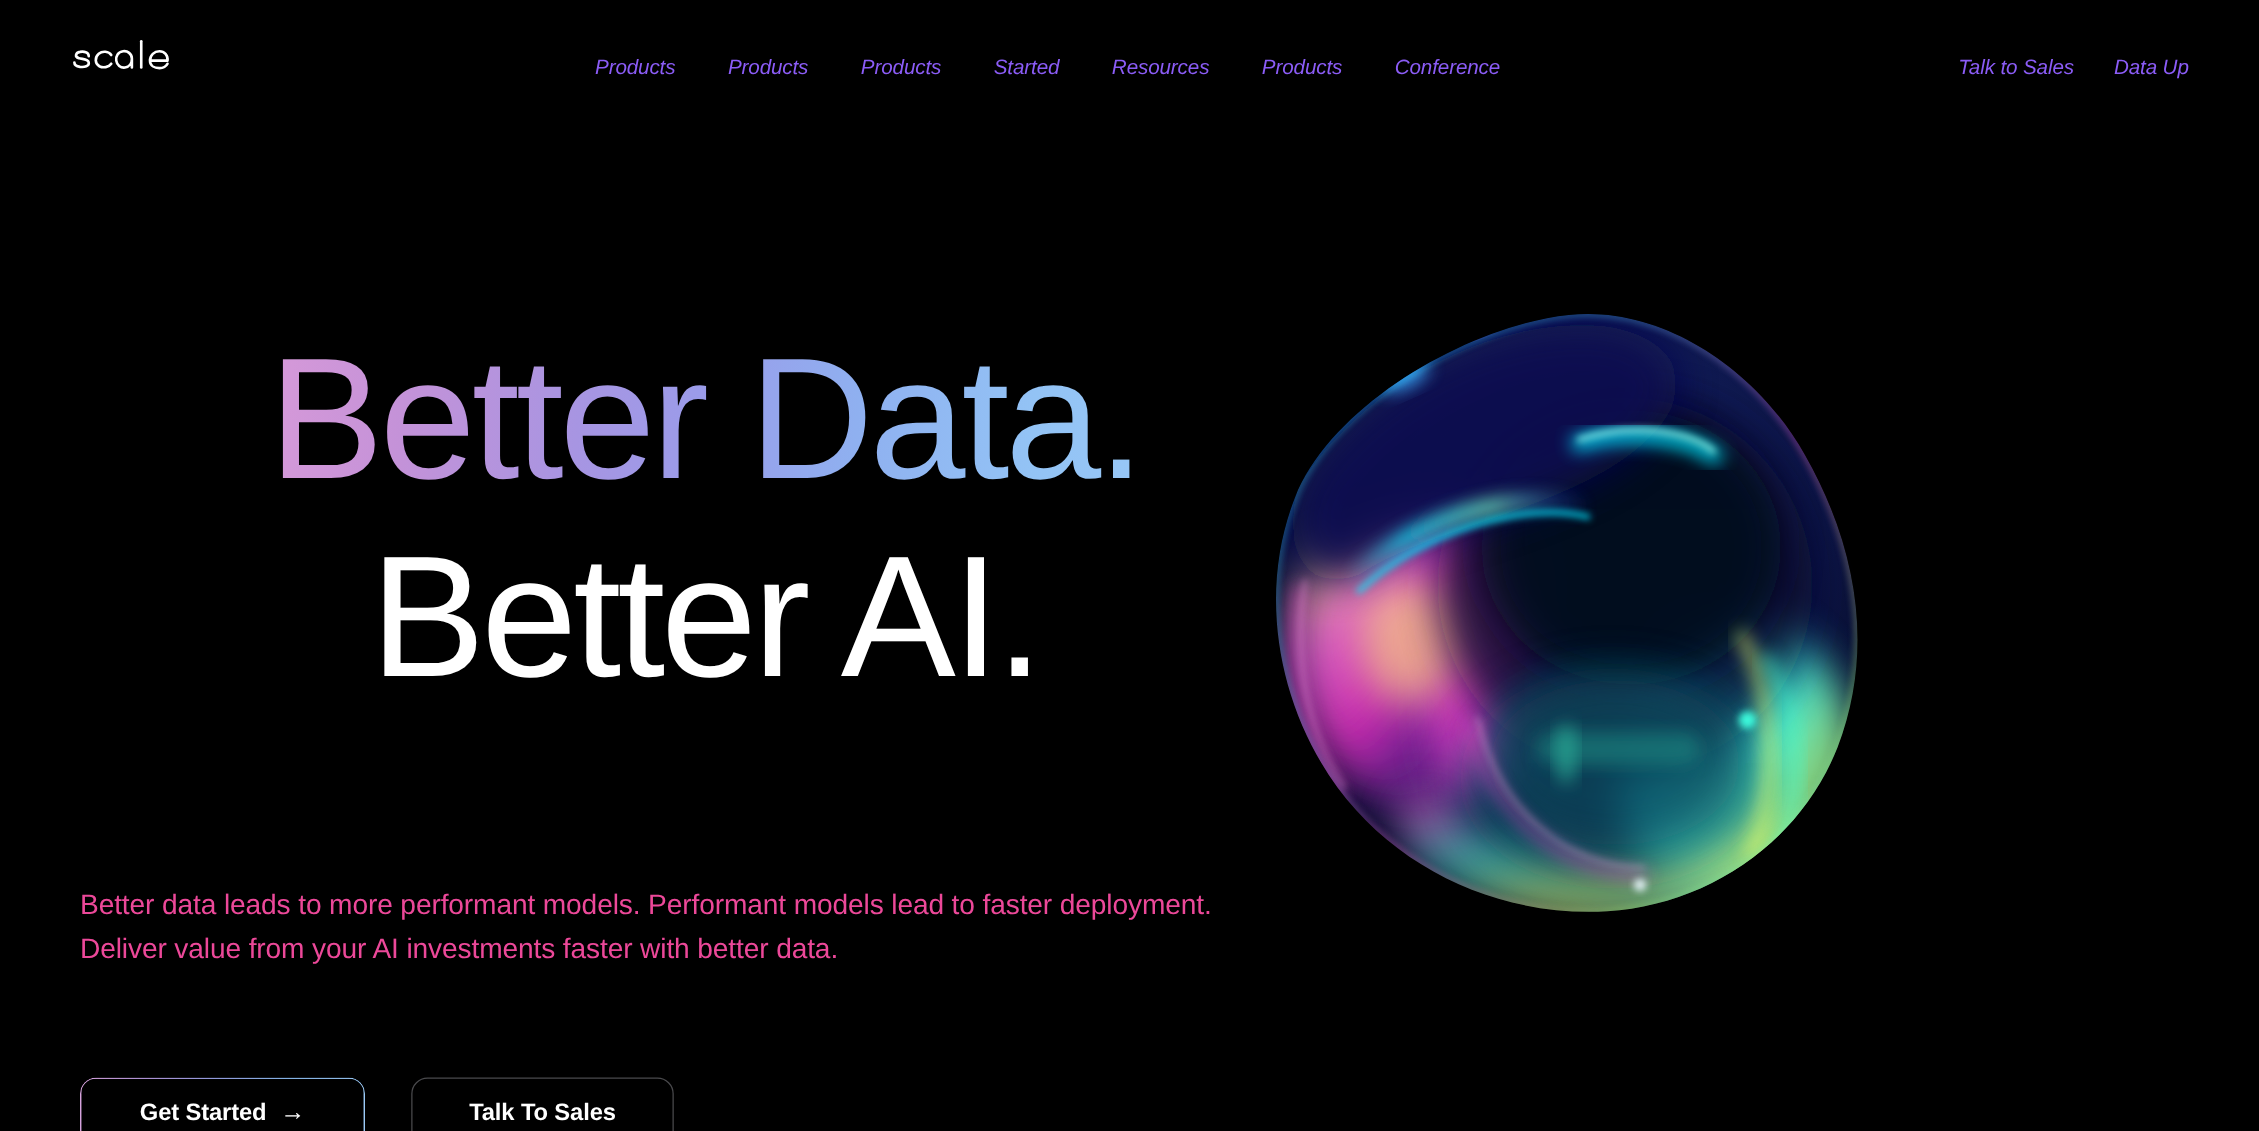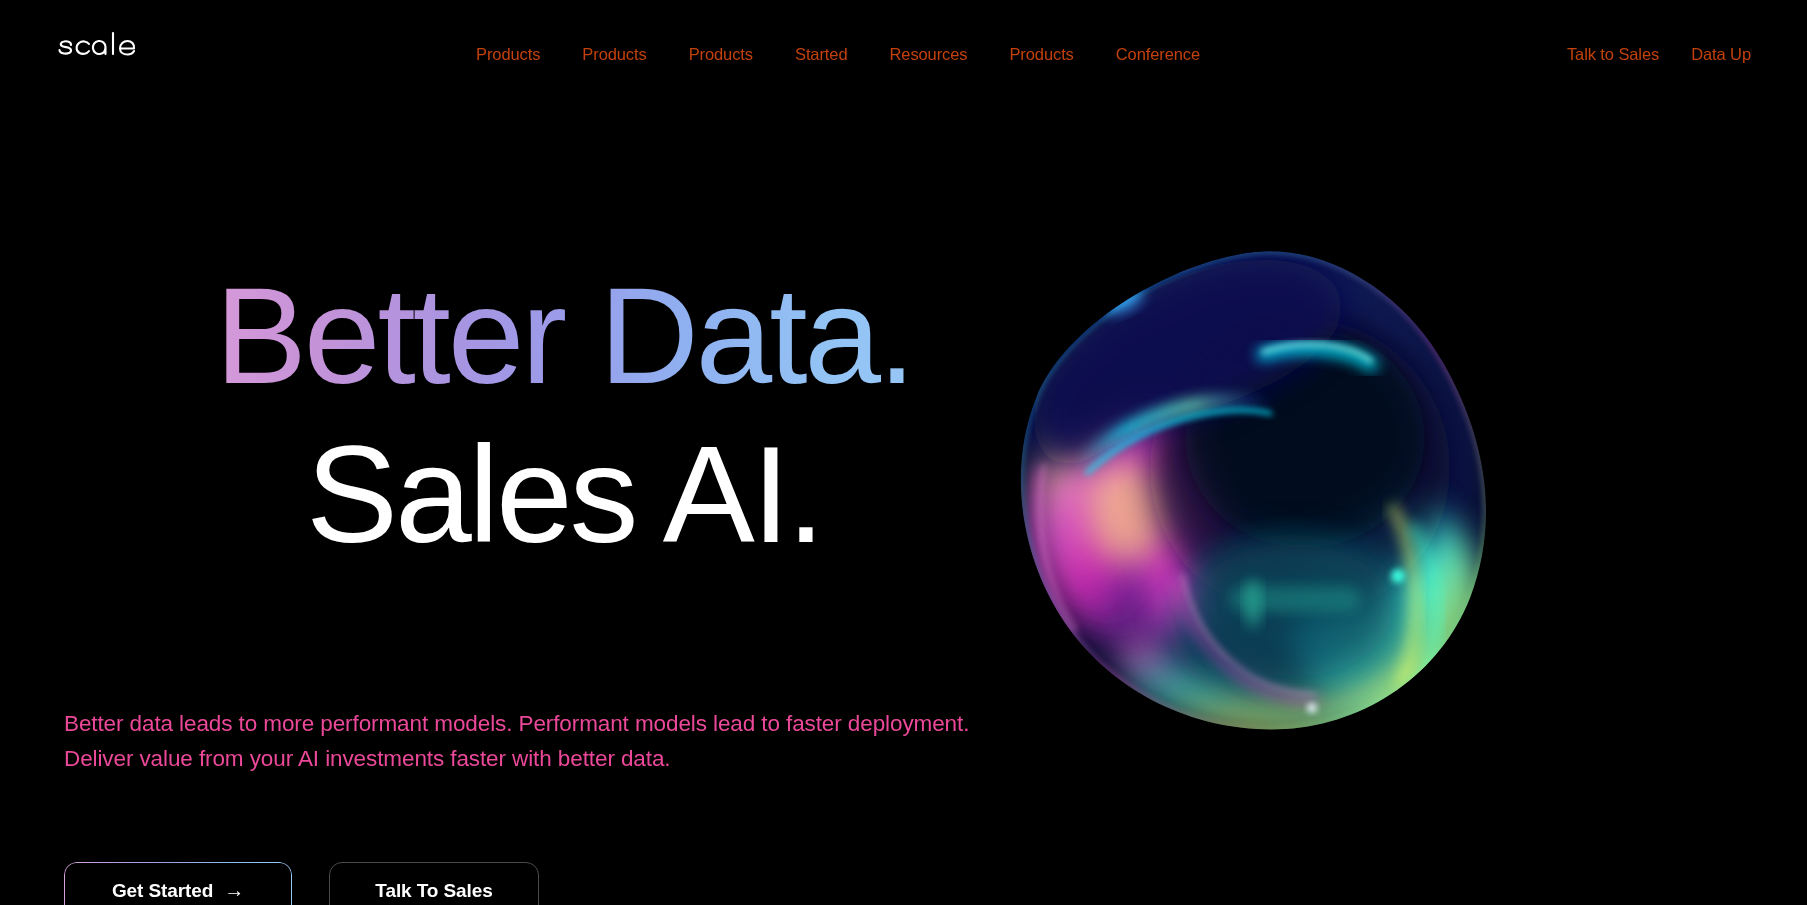--- a/index.html
+++ b/index.html
@@ -42,29 +42,30 @@
 
   .main-nav {
     position: absolute;
     left: 455px;
     top: 44px;
     display: flex;
     align-items: center;
     gap: 0px;
   }
   .nav-item {
-    color: #c2410c;
+    color: #8b5cf6;
     font-size: 16.5px;
     line-height: 20px;
     letter-spacing: -0.1px;
     padding: 0 21px;
     cursor: pointer;
     white-space: nowrap;
     text-decoration: none;
     display: inline-block;
+    font-style: italic;
   }
 
   .nav-right {
     position: absolute;
     right: 56px;
     top: 44px;
     display: flex;
     align-items: center;
     gap: 0px;
   }
@@ -390,21 +391,21 @@
         <path d="M255 14 C330 6, 406 58, 444 126 C486 200, 500 282, 470 360
                  C440 436, 366 486, 286 491 C204 496, 120 460, 70 392
                  C22 326, 6 236, 36 160 C66 84, 178 22, 255 14 Z" fill="none" stroke="url(#gRim)" stroke-width="3" filter="url(#blurC)" opacity="0.55"></path>
       </g>
     </svg>
   </div>
 
   <div class="hero-copy">
     <h1 class="headline">
       <span class="headline-line headline-line-1">Better Data.</span>
-      <span class="headline-line headline-line-2">Sales AI.</span>
+      <span class="headline-line headline-line-2">Better AI.</span>
     </h1>
   </div>
 
   <p class="hero-sub">Better data leads to more performant models. Performant models lead to faster deployment. Deliver value from your AI investments faster with better data.</p>
 
   <div class="cta-row">
 
     <button class="btn btn-primary">
       <span>Get Started</span>
       <span class="btn-arrow">→</span>

